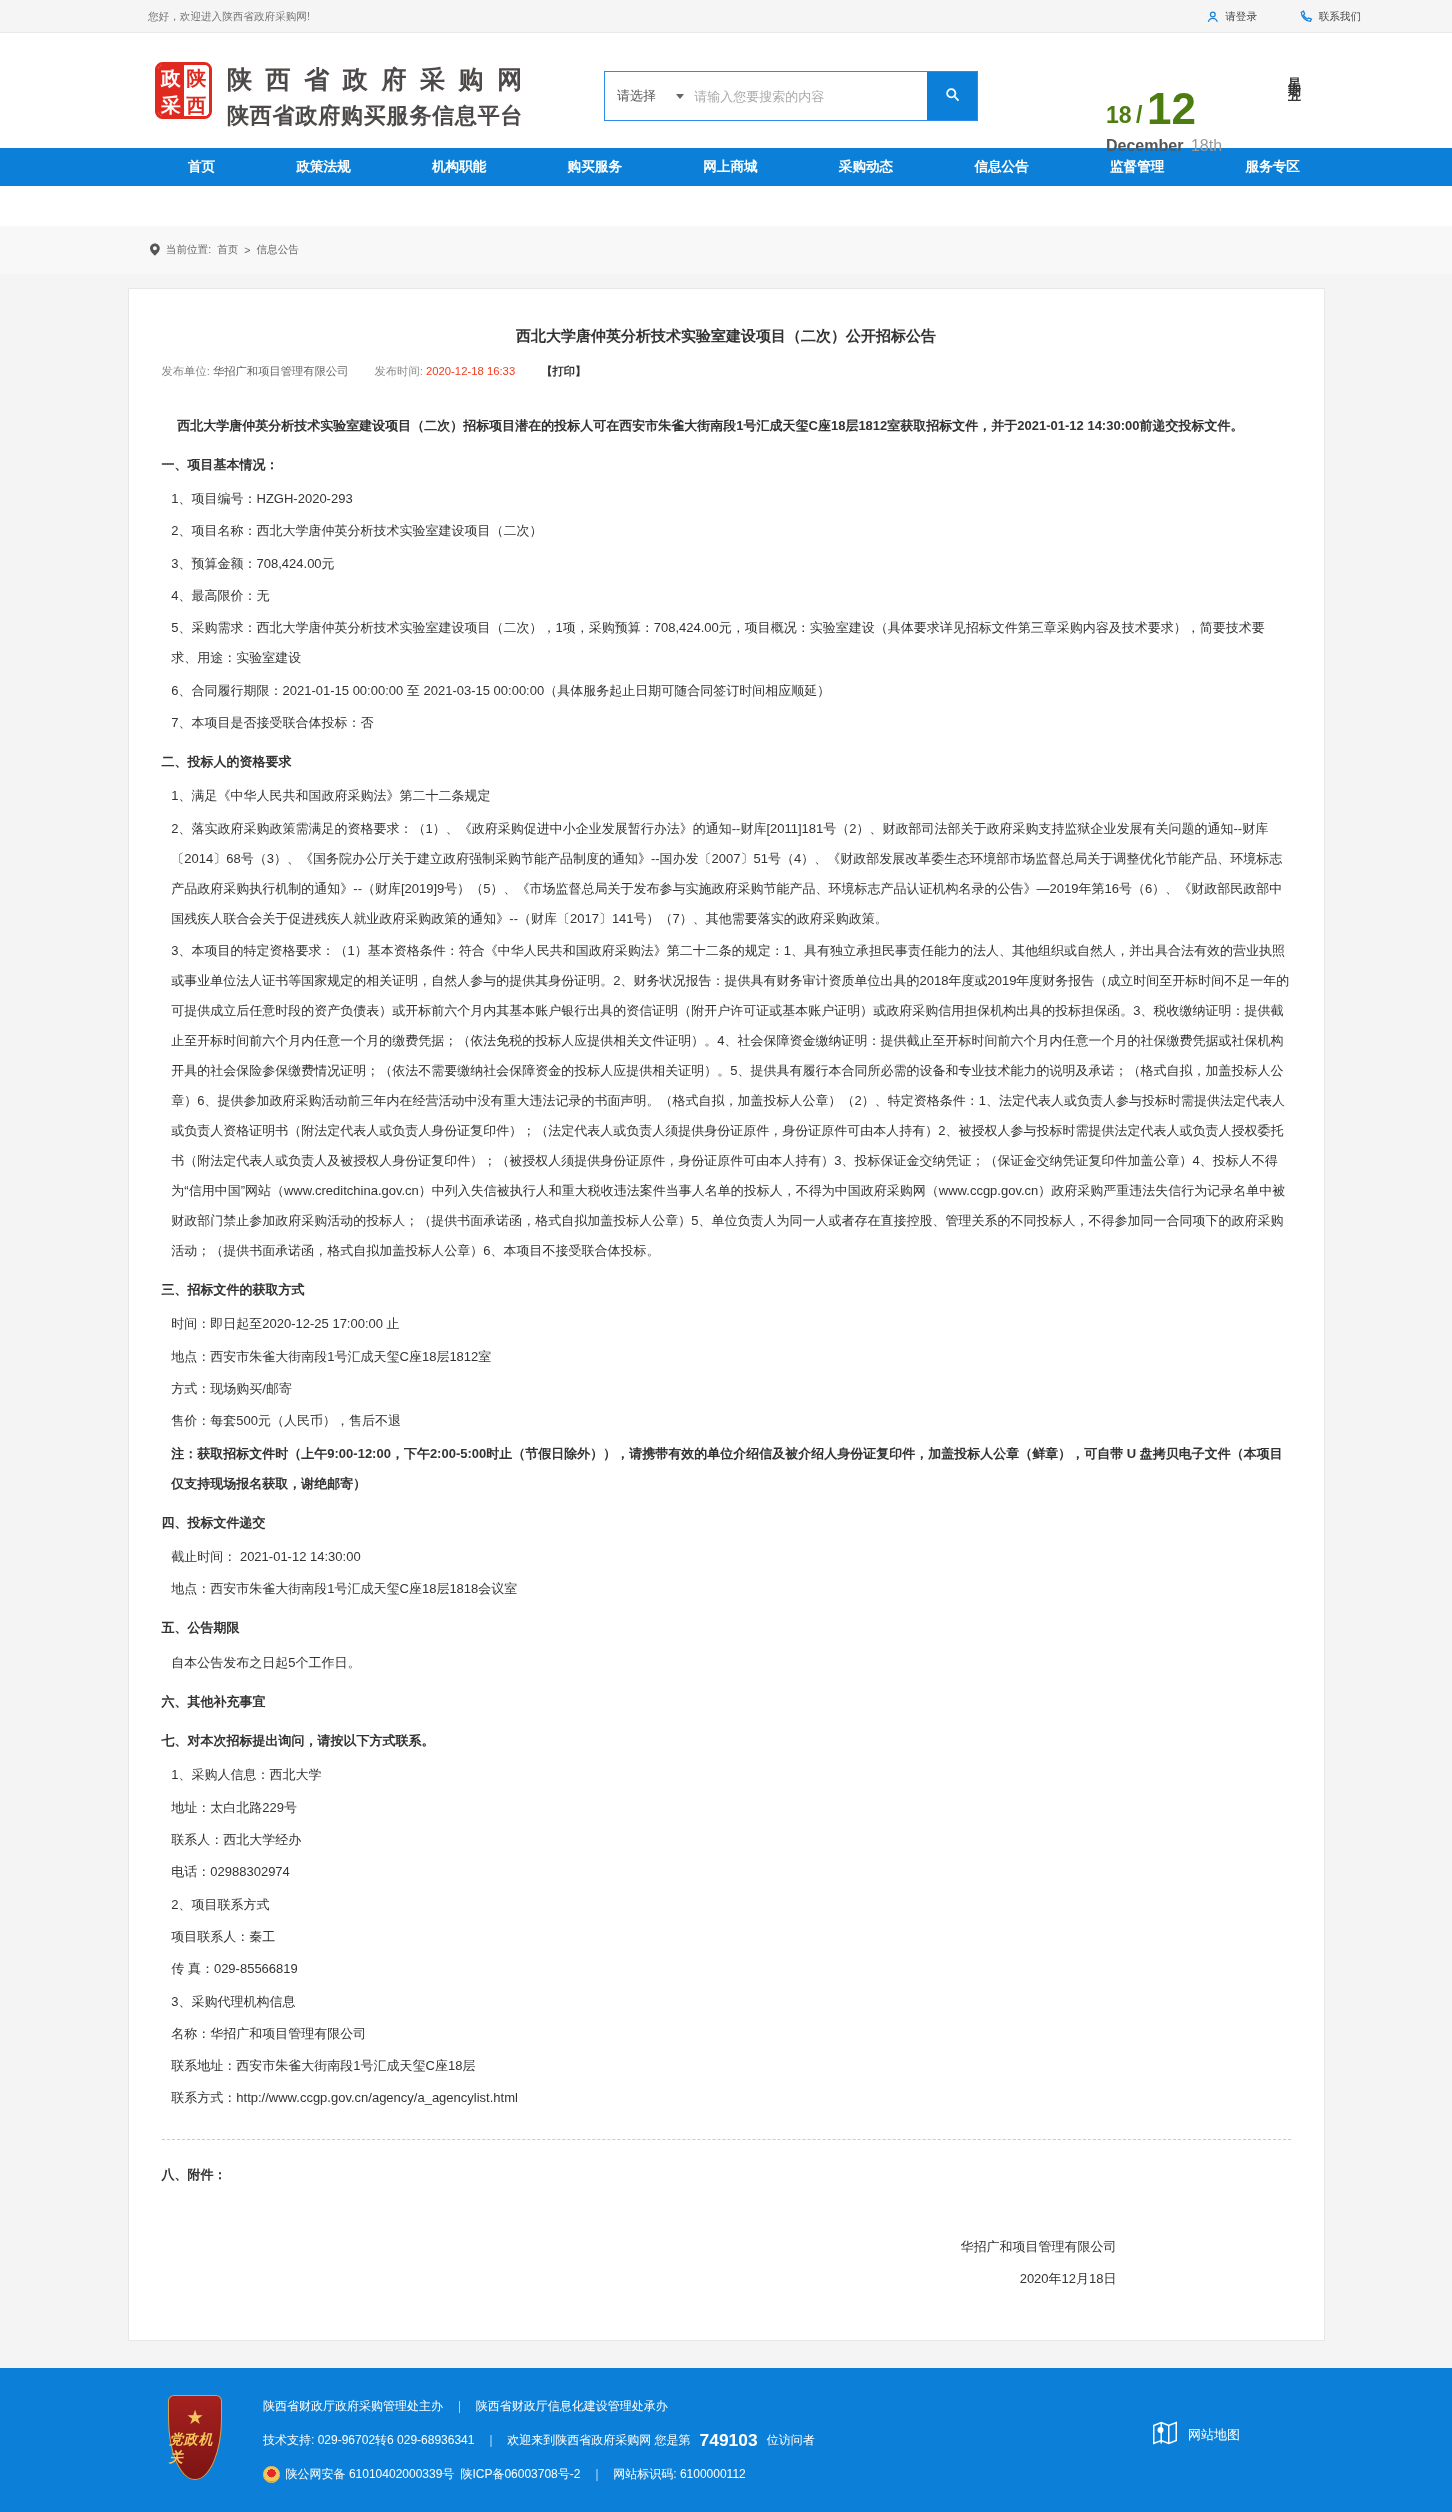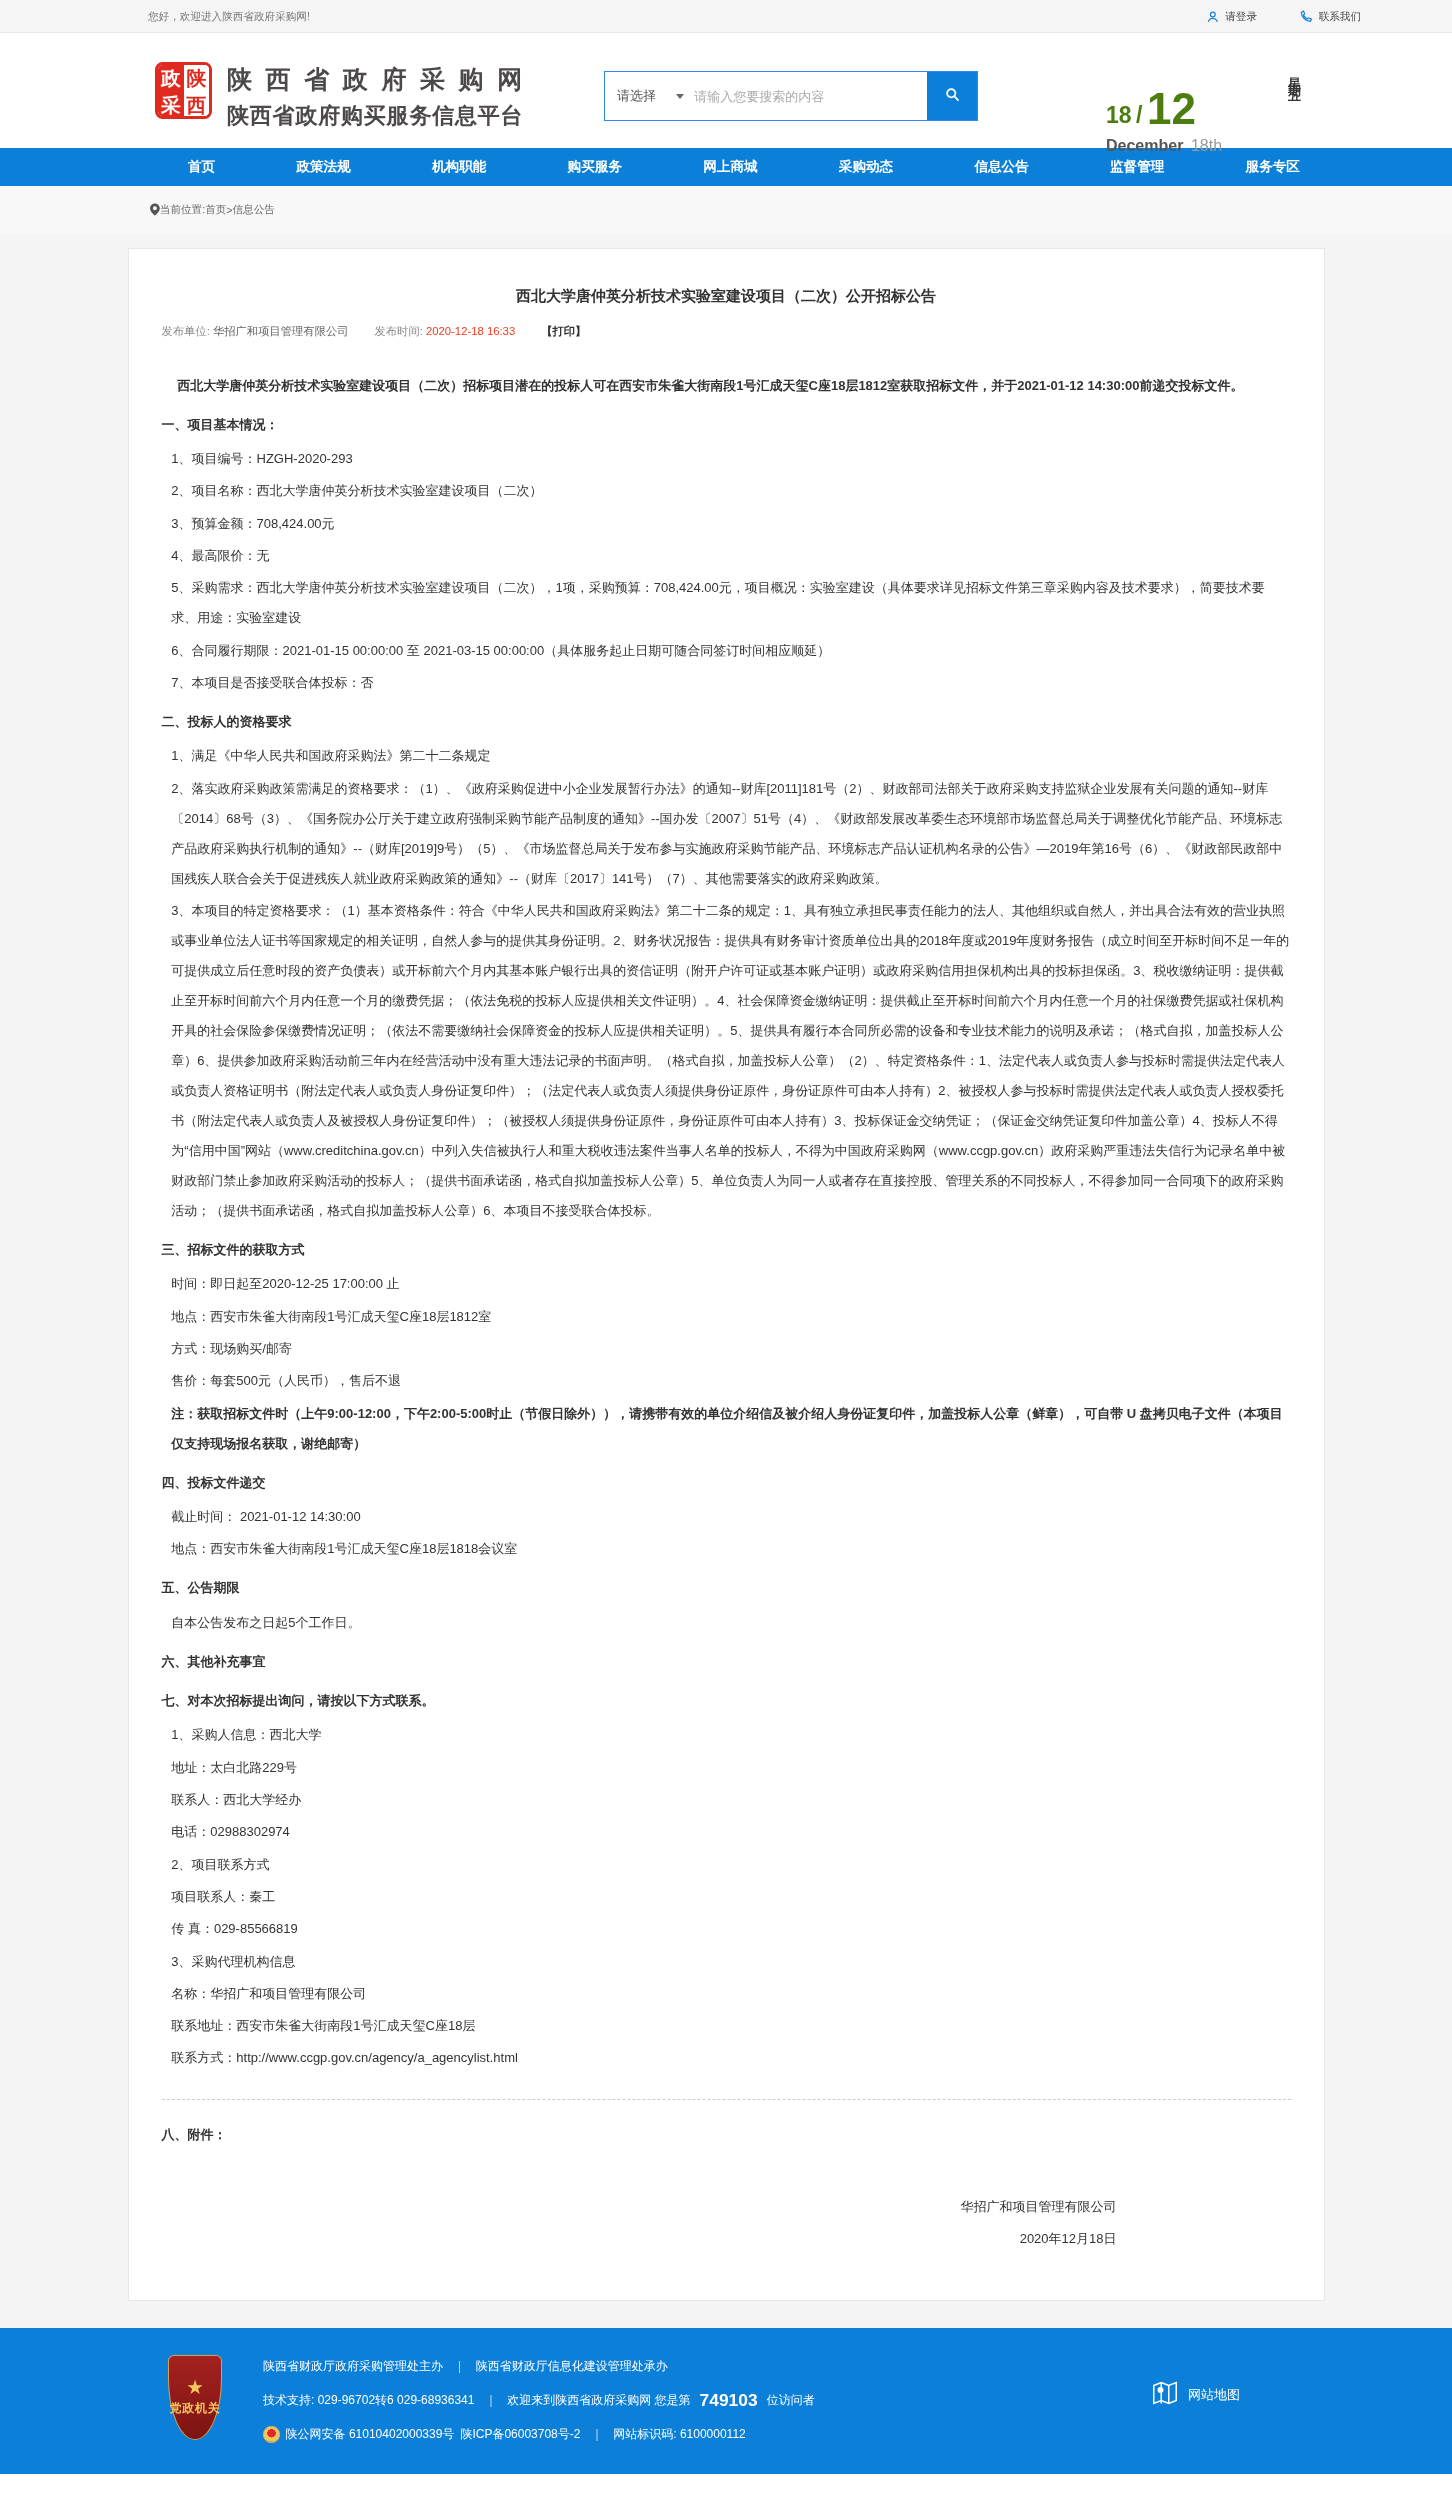--- a/index.html
+++ b/index.html
@@ -38,21 +38,21 @@
   .date-en .dayth { color:#999; font-weight:normal; margin-left:7.6px; }
   .weekday { position:absolute; right:0; top:1.5px; writing-mode:vertical-rl; letter-spacing:6px; font-size:13px; color:#333; font-weight:bold; }
 
   
   .nav { height:38px; background:#0c80d8; }
   .nav-inner { width:1112px; margin-left:188px; height:38px; display:flex; justify-content:space-between; align-items:center; }
   .nav-item { color:#fff; font-size:13.6px; font-weight:bold; line-height:38px; text-decoration:none; cursor:pointer; white-space:nowrap; }
 
   
   .main-bg { background:#f4f4f4; padding-bottom:27px; }
-  .breadcrumb { height:48px; display:flex; align-items:center; padding-left:150px; font-size:10.6px; color:#666; background:#f8f8f8; }
+  .breadcrumb { height:48px; display:flex; align-items:center; gap:6px; padding-left:150px; font-size:10.6px; color:#666; background:#f8f8f8;margin-top:40px; }
   .breadcrumb a { color:#666; text-decoration:none; cursor:pointer; }
 
   
   .card { width:1197px; margin:13.6px auto 0; background:#fff; border:0.8px solid #e7e7e7; padding:38px 33px 45px; }
   .article-title { text-align:center; font-size:15px; font-weight:bold; color:#333; }
   .article-meta { margin-top:18px; text-align:left; font-size:11.3px; color:#888; }
   .article-meta .mv { color:#666; }
   .article-meta .sep { display:inline-block; width:19.7px; }
   .meta-time { color:#f43b1e; }
   .print-btn { color:#333; font-weight:bold; cursor:pointer; text-decoration:none; }
@@ -63,21 +63,21 @@
   .article-body h3 { font-size:13px; font-weight:bold; color:#333; line-height:30px; margin:9px 0 4.5px; }
   .intro { text-indent:6px; }
   .dash-divider { border-top:0.8px dashed #ccc; margin:26px 0 19.7px; }
   .signature { margin-top:42px; text-align:right; padding-right:174px; font-size:13px; color:#333; line-height:30px; }
   .signature div { margin-bottom:1.5px; }
 
   
   .footer { background:#0c80d8; min-height:146px; position:relative; color:#fff; }
   .footer-badge { position:absolute; left:168px; top:27px; width:54px; height:85px; background:linear-gradient(#a5211f,#7c1413); border:1.5px solid #d8a14e; border-radius:6px 6px 50% 50%/6px 6px 72% 72%; display:flex; flex-direction:column; align-items:center; justify-content:center; gap:3px; }
   .footer-badge .star { color:#f5c45c; font-size:19.7px; line-height:1; }
-  .footer-badge .btxt { color:#f5c45c; font-size:12px; font-weight:bold; letter-spacing:0.8px; }
+  .footer-badge .btxt { color:#f5c45c; font-size:14px; font-weight:bold; letter-spacing:0.8px;font-style:italic; }
   .footer-text { position:absolute; left:263px; top:30px; font-size:12px; }
   .footer-line { margin-bottom:15px; white-space:nowrap; display:flex; align-items:center; gap:6px; }
   .fpipe { opacity:.85; padding:0 4.5px; }
   .visitor-count { font-size:17.4px; font-weight:bold; padding:0 3px; }
   .police-icon { width:16.6px; height:16.6px; border-radius:50%; background:radial-gradient(circle at 50% 42%, #e4292b 0 36%, #f2c659 37% 70%, #caa23c 71%); border:0.8px solid #e8c268; display:inline-block; }
   .sitemap { position:absolute; right:212px; top:50px; display:flex; align-items:center; gap:7.6px; font-size:13px; cursor:pointer; }
 </style>
 </head>
 <body>
 

